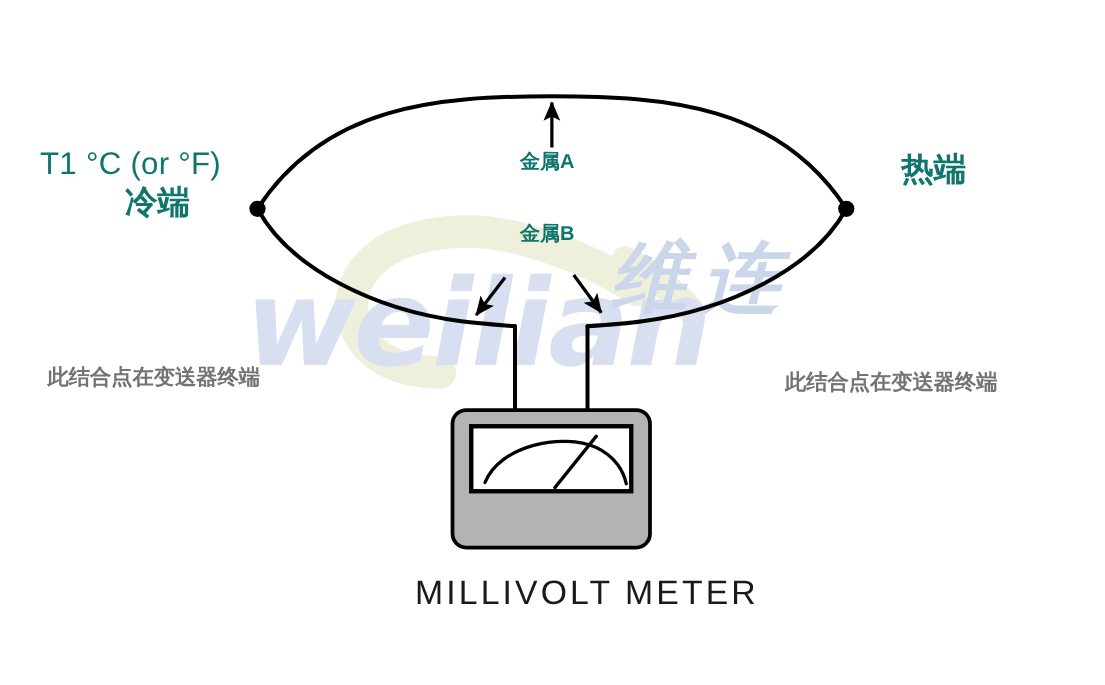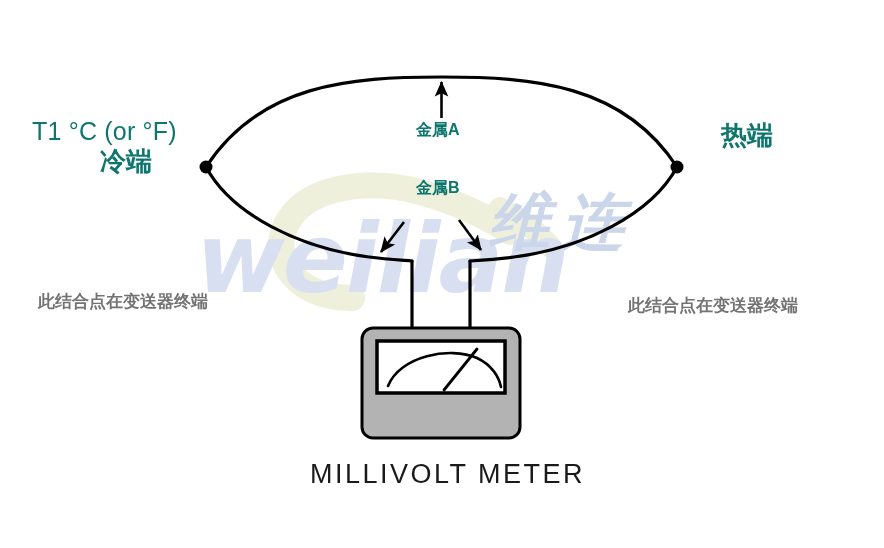--- a/index.html
+++ b/index.html
@@ -54,21 +54,21 @@
     color: #1a1a1a;
   }
   #label-t1 { left: 32px; top: 118px; }
   #label-t1 .cn-big { margin-left: 68px; display: block; margin-top: 4px; }
   #label-t2 { left: 700px; top: 118px; }
   #label-t2 .cn-big { display: block; margin-top: 4px; margin-left: 21px; }
   #label-metal-a { left: 416px; top: 122px; }
   #label-metal-b { left: 416px; top: 180px; }
   #note-left { left: 38px; top: 293px; }
   #note-right { left: 628px; top: 297px; }
-  #meter-caption { left: 310px; top: 460px; }
+  #meter-caption { left: 332px; top: 460px; }
 </style>
 </head>
 <body>
 
 <div id="stage">
 
   <svg id="diagram-svg" viewBox="0 0 884 548" xmlns="http://www.w3.org/2000/svg">
 
     <g>
 

